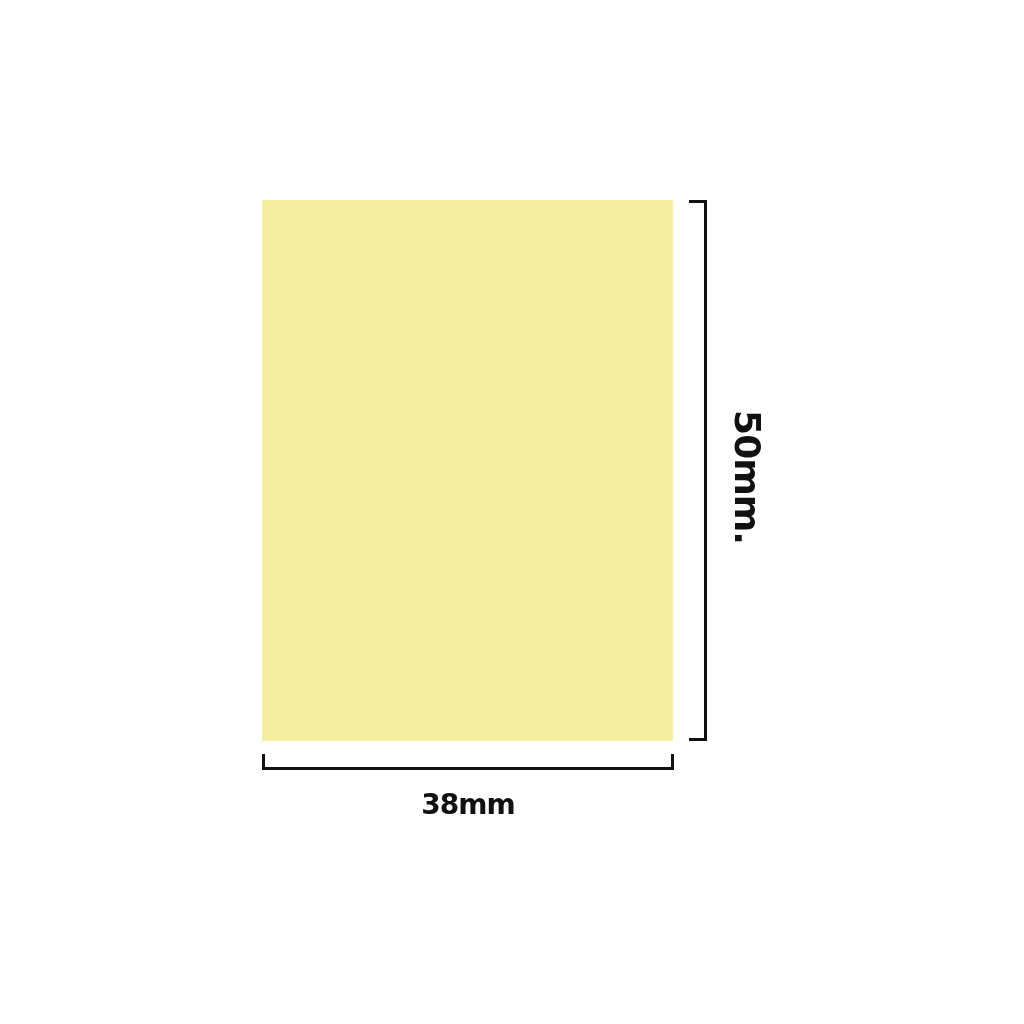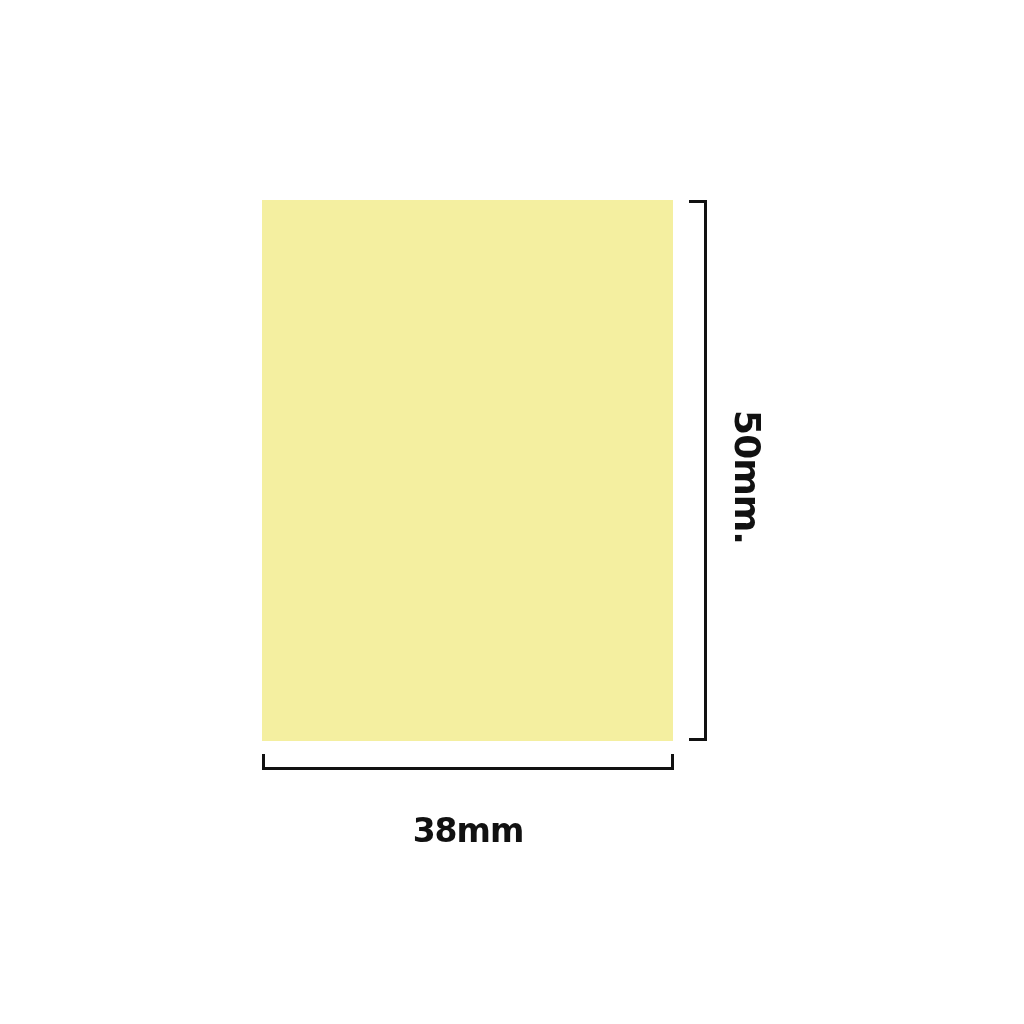--- a/index.html
+++ b/index.html
@@ -59,24 +59,24 @@
     width: 412px;
     height: 16px;
     border-left: 3px solid #111111;
     border-right: 3px solid #111111;
     border-bottom: 3px solid #111111;
     box-sizing: border-box;
   }
   .width-label {
     position: absolute;
     left: 262px;
-    top: 811px;
+    top: 788px;
     width: 412px;
     text-align: center;
-    font-size: 33px;
+    font-size: 28px;
     font-weight: bold;
     color: #111111;
     letter-spacing: -1px;
     white-space: nowrap;
   }
 </style>
 </head>
 <body>
 
 <div class="canvas">

